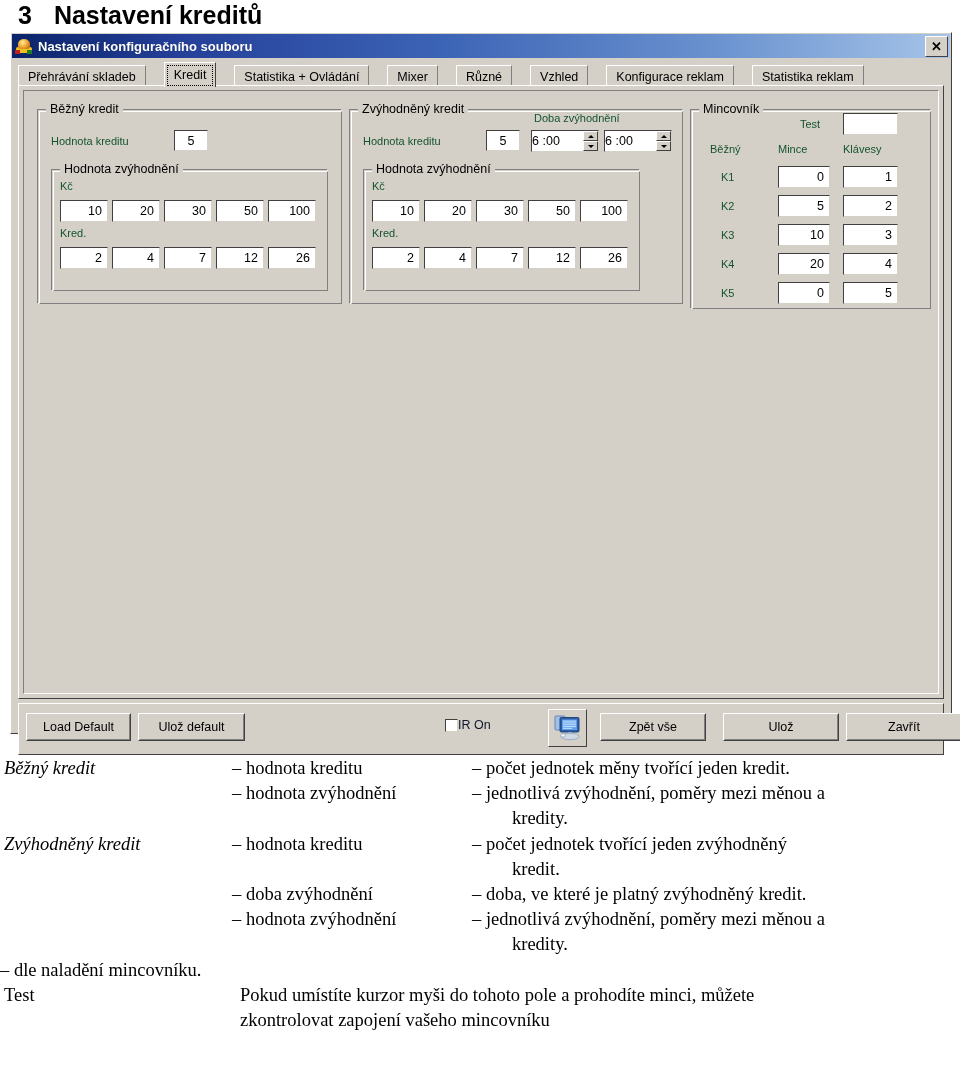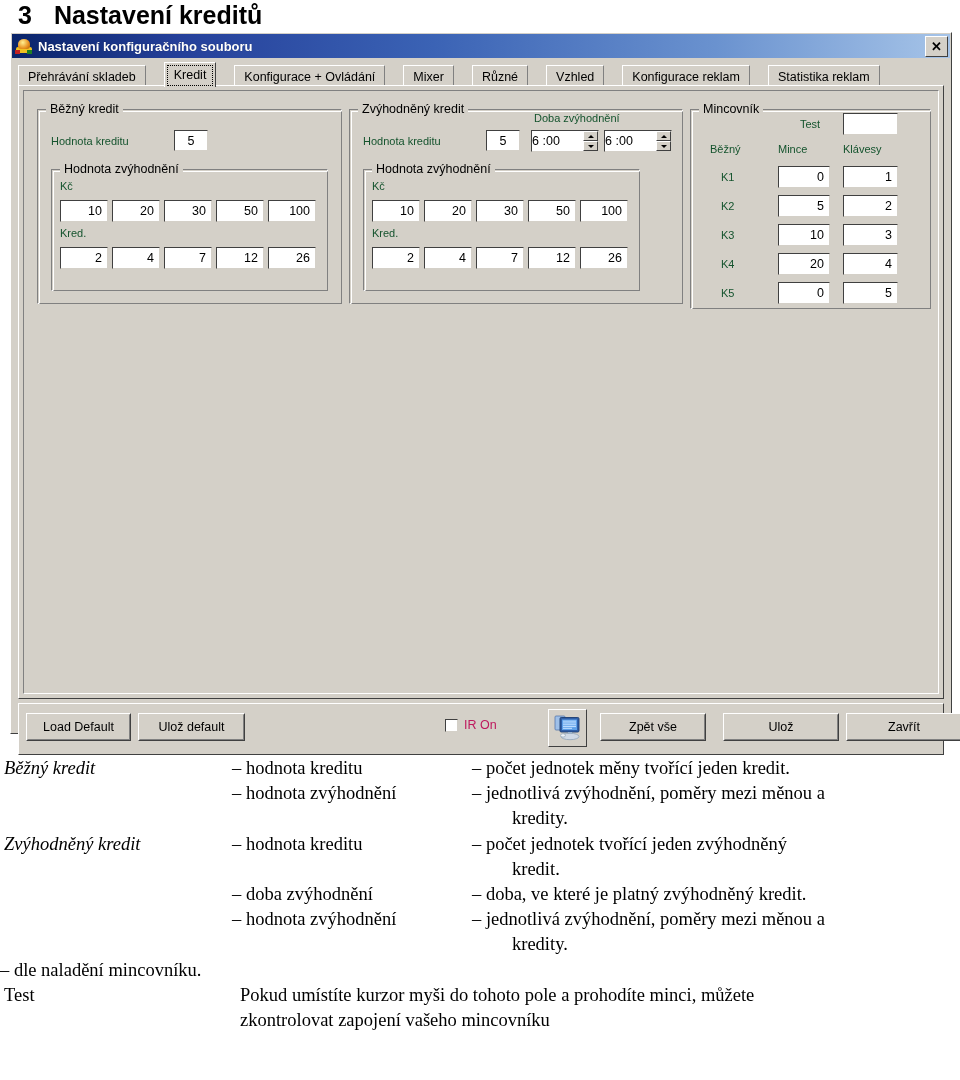--- a/index.html
+++ b/index.html
@@ -342,23 +342,22 @@
     border-top: 1px solid #d4d0c8;
     border-left: 1px solid #d4d0c8;
     border-right: 1px solid #808080;
     border-bottom: 1px solid #808080;
     pointer-events: none;
   }
   .checkbox-wrap {
     position: absolute;
     display: flex;
     align-items: center;
-    gap: 6px;
     font-size: 12.5px;
-    color: #be185d;
+    color: #0f172a;
     cursor: pointer;
     padding-left: 44px;
   }
   .cb-box {
     width: 13px; height: 13px;
     background: #ffffff;
     border-top: 1px solid #808080;
     border-left: 1px solid #808080;
     border-right: 1px solid #ffffff;
     border-bottom: 1px solid #ffffff;
@@ -431,21 +430,21 @@
 
   <div class="tab-strip">
     <div class="tab">
         <span>Přehrávání skladeb</span>
       </div>
     <div class="tab selected">
         <span class="tab-focus"></span>
         <span>Kredit</span>
       </div>
     <div class="tab">
-        <span>Konfigurace + Ovládání</span>
+        <span>Statistika + Ovládání</span>
       </div>
     <div class="tab">
         <span>Mixer</span>
       </div>
     <div class="tab">
         <span>Různé</span>
       </div>
     <div class="tab">
         <span>Vzhled</span>
       </div>

